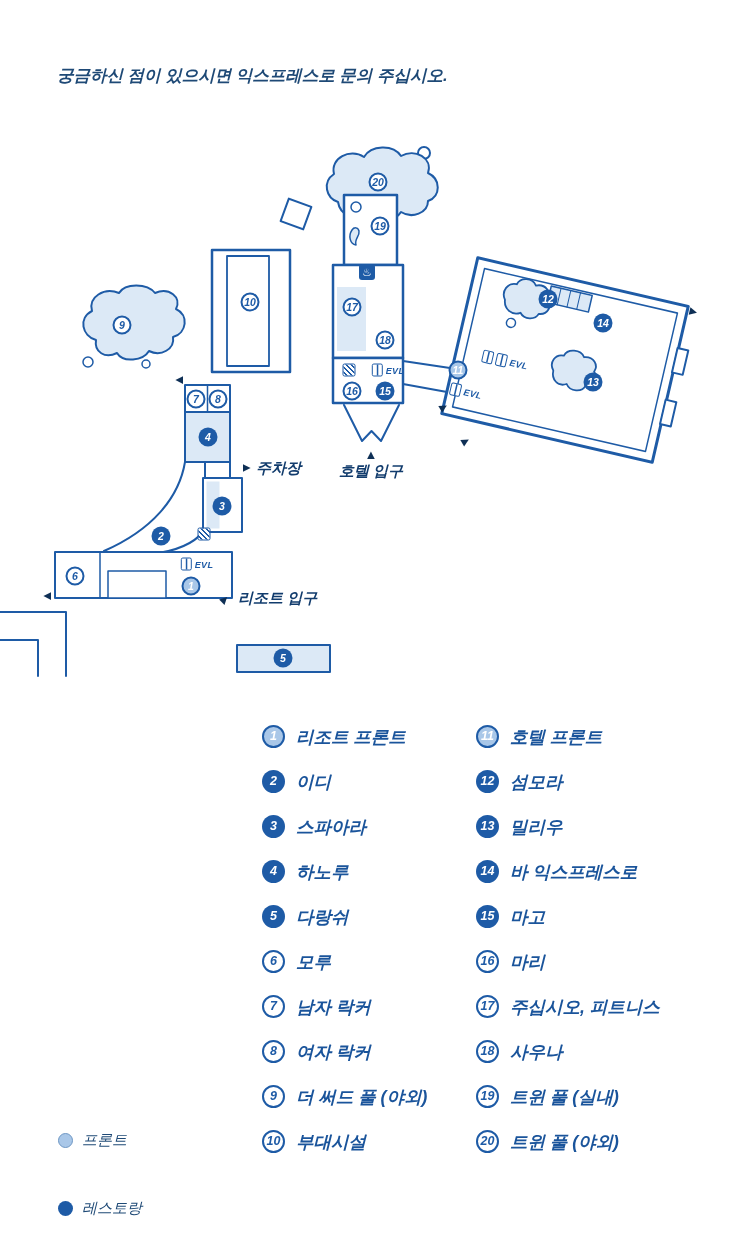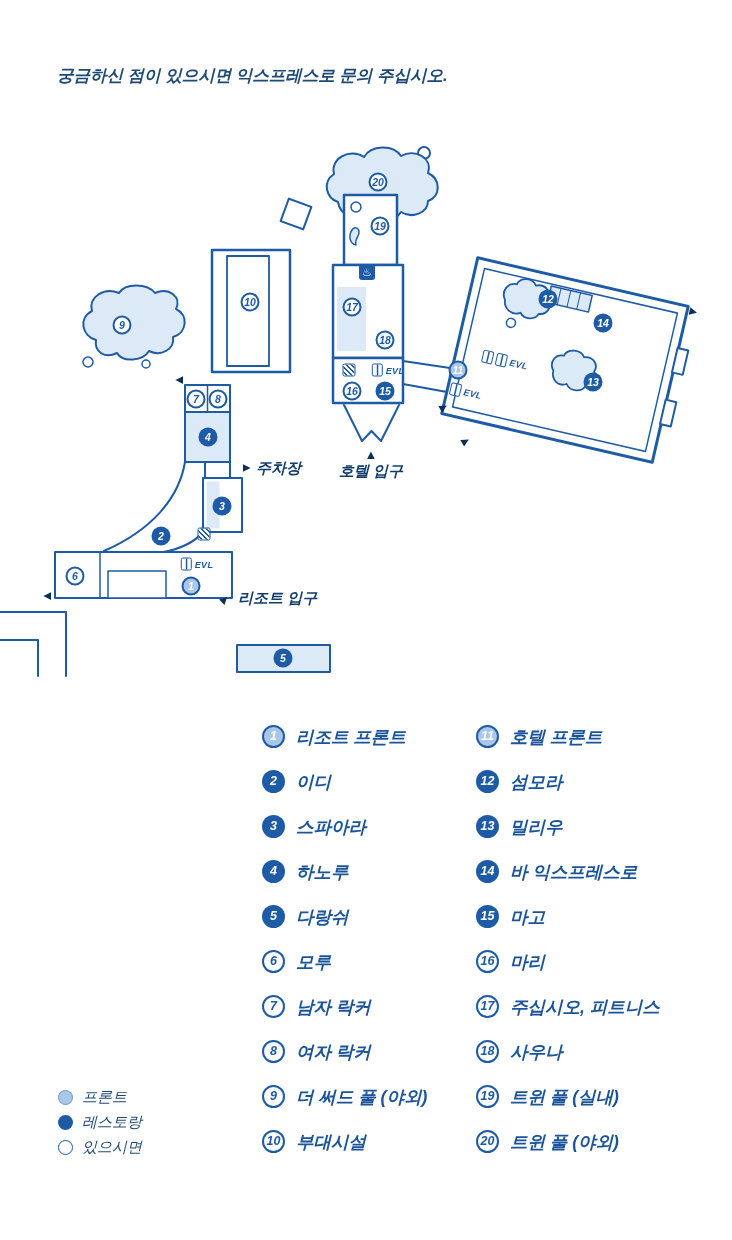--- a/index.html
+++ b/index.html
@@ -14,21 +14,21 @@
   .marker.facility{background:#fff;border:2px solid #1E5BA6;color:#1E5BA6;}
   .map-label{position:absolute;transform:translate(0,-50%);font-size:15px;font-weight:bold;color:#123C6D;white-space:nowrap;}
   .map-label.center{transform:translate(-50%,-50%);}
   .arrow{position:absolute;font-size:13px;color:#0E2F55;line-height:1;}
   .icon-wrap{position:absolute;display:flex;align-items:center;gap:3px;}
   .elev-ic{width:11px;height:13px;border:1.5px solid #1E5BA6;background:linear-gradient(#1E5BA6,#1E5BA6) 50% 0/1.5px 100% no-repeat,#fff;box-sizing:border-box;border-radius:2px;flex:0 0 auto;}
   .esc-ic{width:13px;height:13px;border:1.5px solid #1E5BA6;background:repeating-linear-gradient(45deg,#fff 0 2px,#1E5BA6 2px 3.5px);box-sizing:border-box;border-radius:2px;flex:0 0 auto;}
   .evl-label{font-size:9px;font-weight:bold;color:#1E5BA6;letter-spacing:.3px;}
   .spa-ic{width:16px;height:16px;border-radius:3px;background:#1E5BA6;color:#fff;font-size:11px;display:flex;align-items:center;justify-content:center;}
   .legend{position:absolute;left:58px;top:1085px;}
-  .legend-row{display:flex;align-items:center;gap:9px;height:25px;}
+  .legend-row{display:flex;align-items:center;gap:9px;height:25px;margin-top:43px;}
   .legend-dot{width:15px;height:15px;border-radius:50%;box-sizing:border-box;flex:0 0 auto;}
   .legend-dot.front{background:#A9C7E8;border:1.5px solid #6E97C4;}
   .legend-dot.restaurant{background:#1E5BA6;}
   .legend-dot.facility{background:#fff;border:1.8px solid #1E5BA6;}
   .legend-label{font-size:15px;color:#1E4976;}
   .fl-col{position:absolute;top:714px;}
   .fl-left{left:262px;}
   .fl-right{left:476px;}
   .fl-row{display:flex;align-items:center;gap:11px;height:45px;}
   .fl-dot{width:23px;height:23px;border-radius:50%;display:flex;align-items:center;justify-content:center;font-size:12.5px;font-weight:bold;box-sizing:border-box;flex:0 0 auto;line-height:1;}

